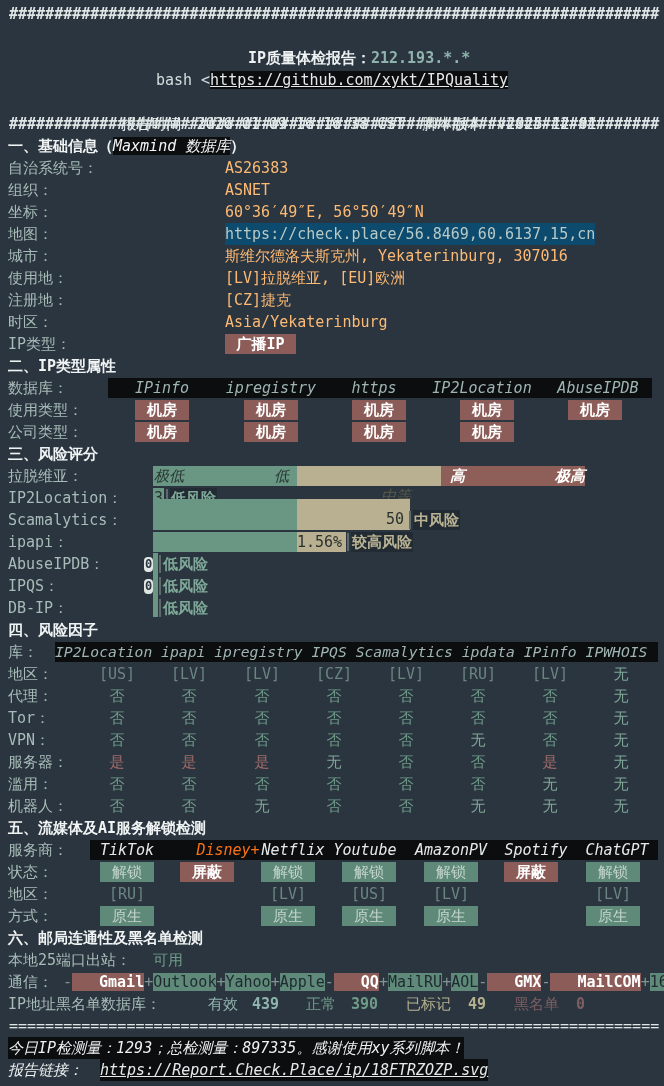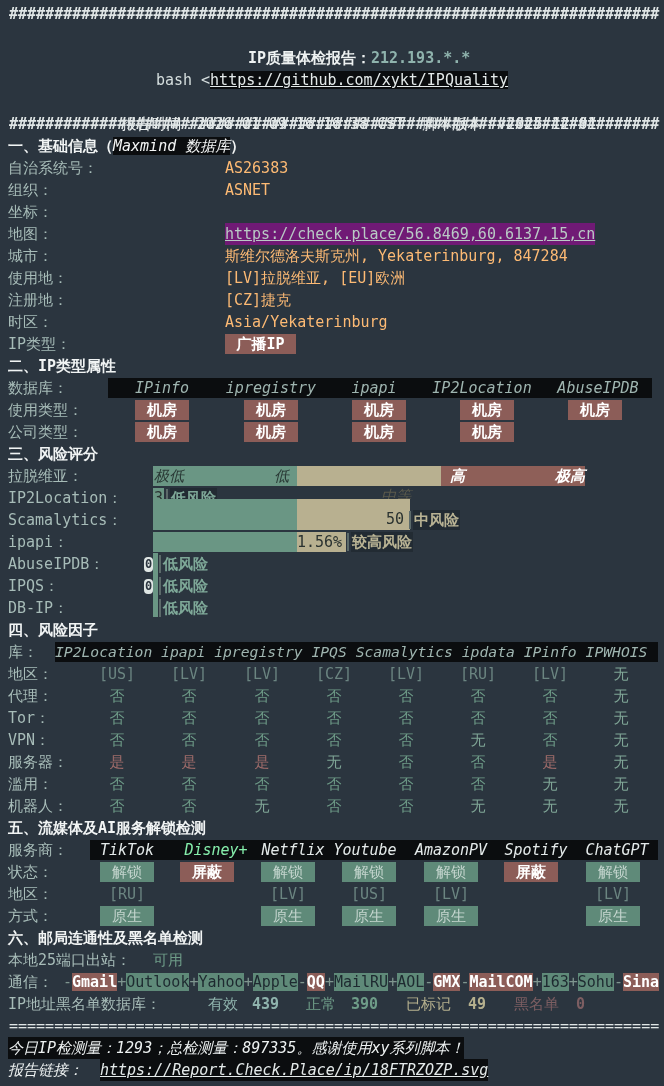--- a/index.html
+++ b/index.html
@@ -11,21 +11,21 @@
   .rule{left:9px;color:#dfe5e5;font-weight:bold;letter-spacing:0;}
   .center-line{left:0;width:664px;text-align:center;}
   .white{color:#eef2f2;}
   .bold{font-weight:bold;}
   .ip{color:#8fb3ad;font-weight:bold;margin-top:24px;}
   .blk{background:#0b0d0f;}
   .link{text-decoration:underline;color:#e4eaea;}
   .sec{left:8px;color:#f1f4f4;font-weight:bold;text-align:center;}
   .lbl{left:8px;color:#a7bcb8;}
   .val{left:225px;color:#fdba74;}
-  .maplink{background:#701a75;color:#b9c9c5;text-decoration:underline;}
+  .maplink{background:#0c4a6e;color:#b9c9c5;}
   .it{font-style:italic;}
   .badge{position:absolute;top:1px;height:20px;line-height:20px;text-align:center;white-space:pre;}
   .b-red{background:var(--badge-bad,#8c5d58);color:#ffffff;font-weight:bold;}
   .b-green{background:var(--badge-ok,#5f8a79);color:#c5d6cf;}
   .dbname{color:#9fb5b0;font-style:italic;text-align:center;}
   .ok{color:#6e9c88;}
   .bad{color:#a06c6a;}
   .none{color:#7fa596;}
   .dim{color:#6b8581;}
   
@@ -39,21 +39,21 @@
   .score{color:#2a3230;}
   .vbar{position:absolute;top:2px;width:2px;height:18px;background:#5c6a6a;}
   .verdict{position:absolute;top:1px;height:20px;line-height:20px;white-space:pre;font-weight:bold;padding:0 1px;}
   .vd-bg{background:#222b33;}
   .v-low{color:#7ea898;}
   .v-mid{color:#b9b394;}
   .zero{position:absolute;top:4px;width:9px;height:15px;line-height:15px;border-radius:4px;background:#dfe6e4;color:#2b353f;font-size:12px;text-align:center;font-weight:bold;}
   
   .mail{left:63px;}
   .m-ok{background:#5f8a79;color:#1e2a30;}
-  .m-bad{background:#8c5d58;color:#ffffff;font-weight:bold;}
+  .m-bad{background:#8c5d58;color:#ffffff;font-weight:bold;padding-left:27px;}
   .m-sep{color:#7f968f;}
   .bl-valid{color:#8fb3ad;}
   .bl-clean{color:#6e9c88;}
   .bl-marked{color:#b5b08e;}
   .bl-black{color:#7d5e62;}
   .num{font-weight:bold;}
 </style>
 </head>
 <body>
 
@@ -90,28 +90,29 @@
   <div class="row" style="top:157px">
     <span class="a lbl">自治系统号：</span>
     <span class="a val">AS26383</span>
   </div>
   <div class="row" style="top:179px">
     <span class="a lbl">组织：</span>
     <span class="a val">ASNET</span>
   </div>
   <div class="row" style="top:201px">
     <span class="a lbl">坐标：</span>
+    <span class="a val">60°36′49″E, 56°50′49″N</span>
   </div>
   <div class="row" style="top:223px">
     <span class="a lbl">地图：</span>
     <span class="a val maplink">https://check.place/56.8469,60.6137,15,cn</span>
   </div>
   <div class="row" style="top:245px">
     <span class="a lbl">城市：</span>
-    <span class="a val">斯维尔德洛夫斯克州, Yekaterinburg, 847284</span>
+    <span class="a val">斯维尔德洛夫斯克州, Yekaterinburg, 307016</span>
   </div>
   <div class="row" style="top:267px">
     <span class="a lbl">使用地：</span>
     <span class="a val">[LV]拉脱维亚, [EU]欧洲</span>
   </div>
   <div class="row" style="top:289px">
     <span class="a lbl">注册地：</span>
     <span class="a val">[CZ]捷克</span>
   </div>
   <div class="row" style="top:333px">
@@ -124,21 +125,21 @@
   </div>
 
   <div class="row" style="top:355px">
     <span class="a sec">二、IP类型属性</span>
   </div>
   <div class="row" style="top:377px">
     <span class="a lbl">数据库：</span>
     <div class="seg blk" style="left:108px;width:544px"></div>
     <span class="a dbname" style="left:107px;width:110px">IPinfo</span>
     <span class="a dbname" style="left:216px;width:110px">ipregistry</span>
-    <span class="a dbname" style="left:319px;width:110px">ipapi</span>
+    <span class="a dbname" style="left:319px;width:110px">https</span>
     <span class="a dbname" style="left:427px;width:110px">IP2Location</span>
     <span class="a dbname" style="left:543px;width:110px">AbuseIPDB</span>
   </div>
   <div class="row" style="top:399px">
     <span class="a lbl">使用类型：</span>
     <span class="badge b-red" style="left:135px;width:54px">机房</span>
     <span class="badge b-red" style="left:244px;width:54px">机房</span>
     <span class="badge b-red" style="left:352px;width:54px">机房</span>
     <span class="badge b-red" style="left:460px;width:54px">机房</span>
     <span class="badge b-red" style="left:568px;width:54px">机房</span>
@@ -303,21 +304,21 @@
     <span class="a ctr none" style="left:591px;width:60px">无</span>
   </div>
 
   <div class="row" style="top:817px">
     <span class="a sec">五、流媒体及AI服务解锁检测</span>
   </div>
   <div class="row" style="top:839px">
     <span class="a lbl">服务商：</span>
     <div class="seg blk" style="left:90px;width:568px"></div>
     <span class="a dbname" style="left:87px;width:80px;color:#e4eaea">TikTok</span>
-    <span class="a dbname" style="left:176px;width:80px;color:#86efac">Disney+</span>
+    <span class="a dbname" style="left:188px;width:80px;color:#f97316">Disney+</span>
     <span class="a dbname" style="left:253px;width:80px;color:#e4eaea">Netflix</span>
     <span class="a dbname" style="left:325px;width:80px;color:#e4eaea">Youtube</span>
     <span class="a dbname" style="left:411px;width:80px;color:#e4eaea">AmazonPV</span>
     <span class="a dbname" style="left:496px;width:80px;color:#e4eaea">Spotify</span>
     <span class="a dbname" style="left:577px;width:80px;color:#e4eaea">ChatGPT</span>
   </div>
   <div class="row" style="top:861px">
     <span class="a lbl">状态：</span>
     <span class="badge b-green" style="left:100px;width:54px">解锁</span>
     <span class="badge b-red" style="left:180px;width:54px">屏蔽</span>

